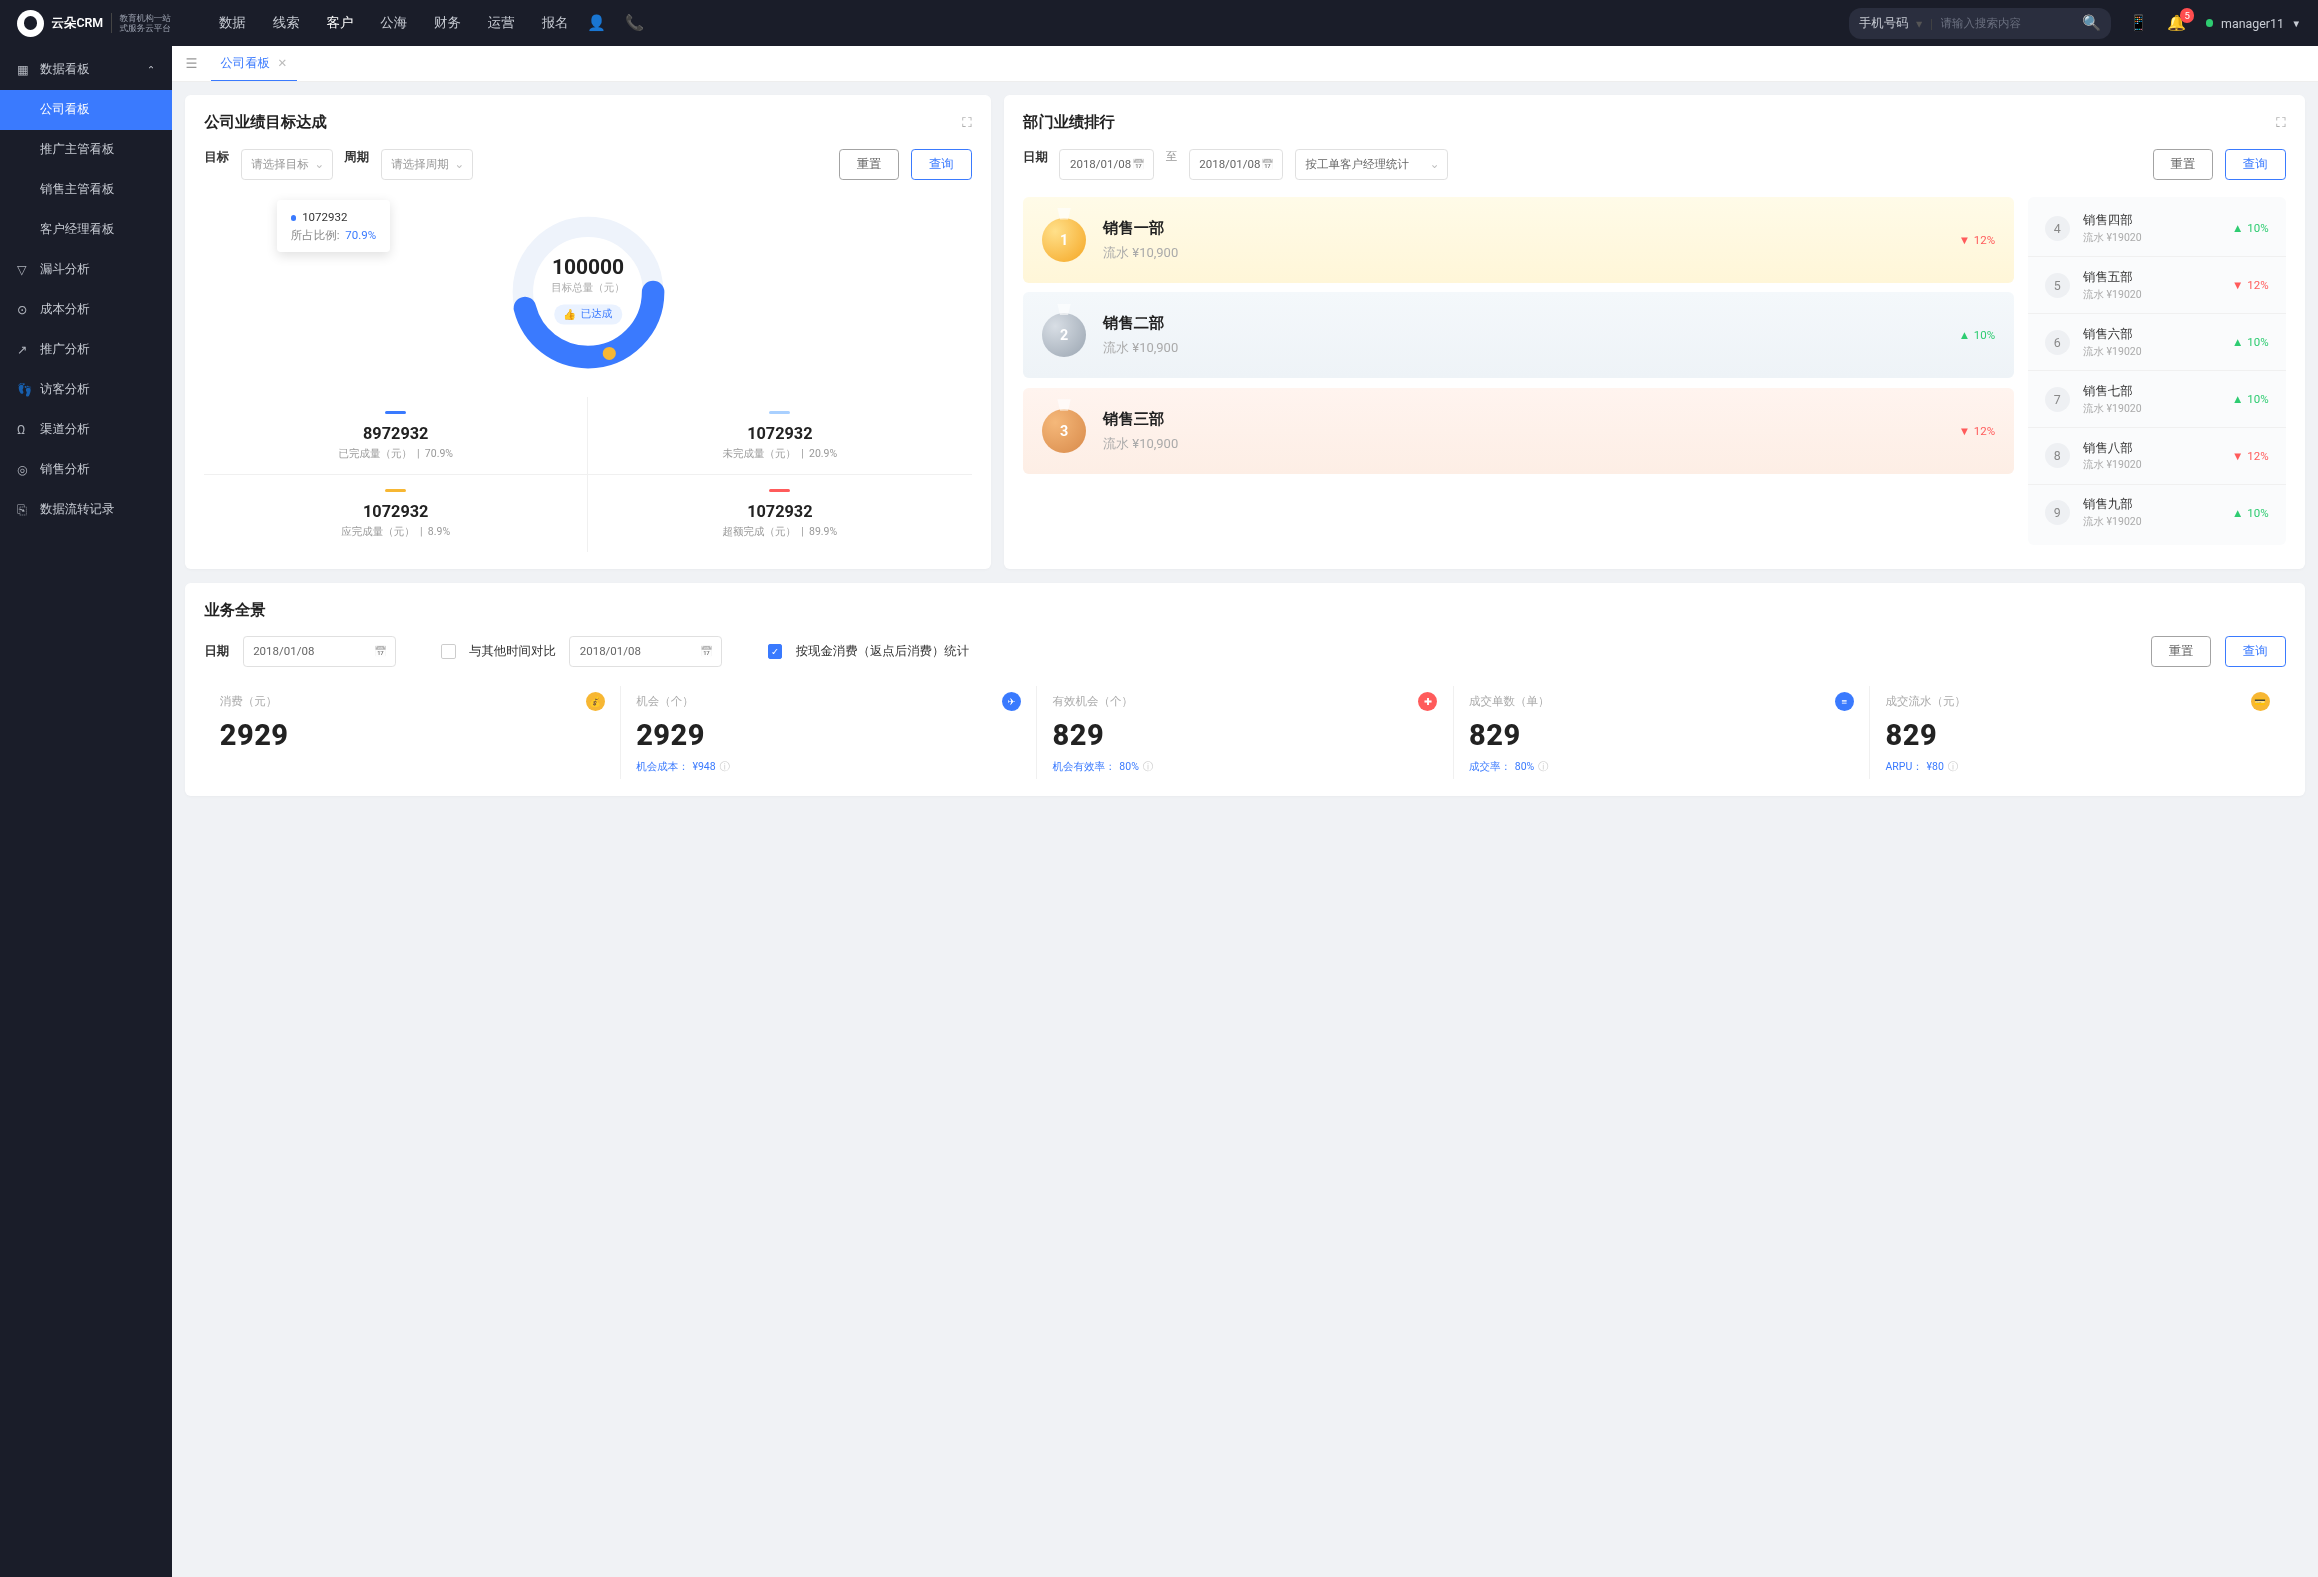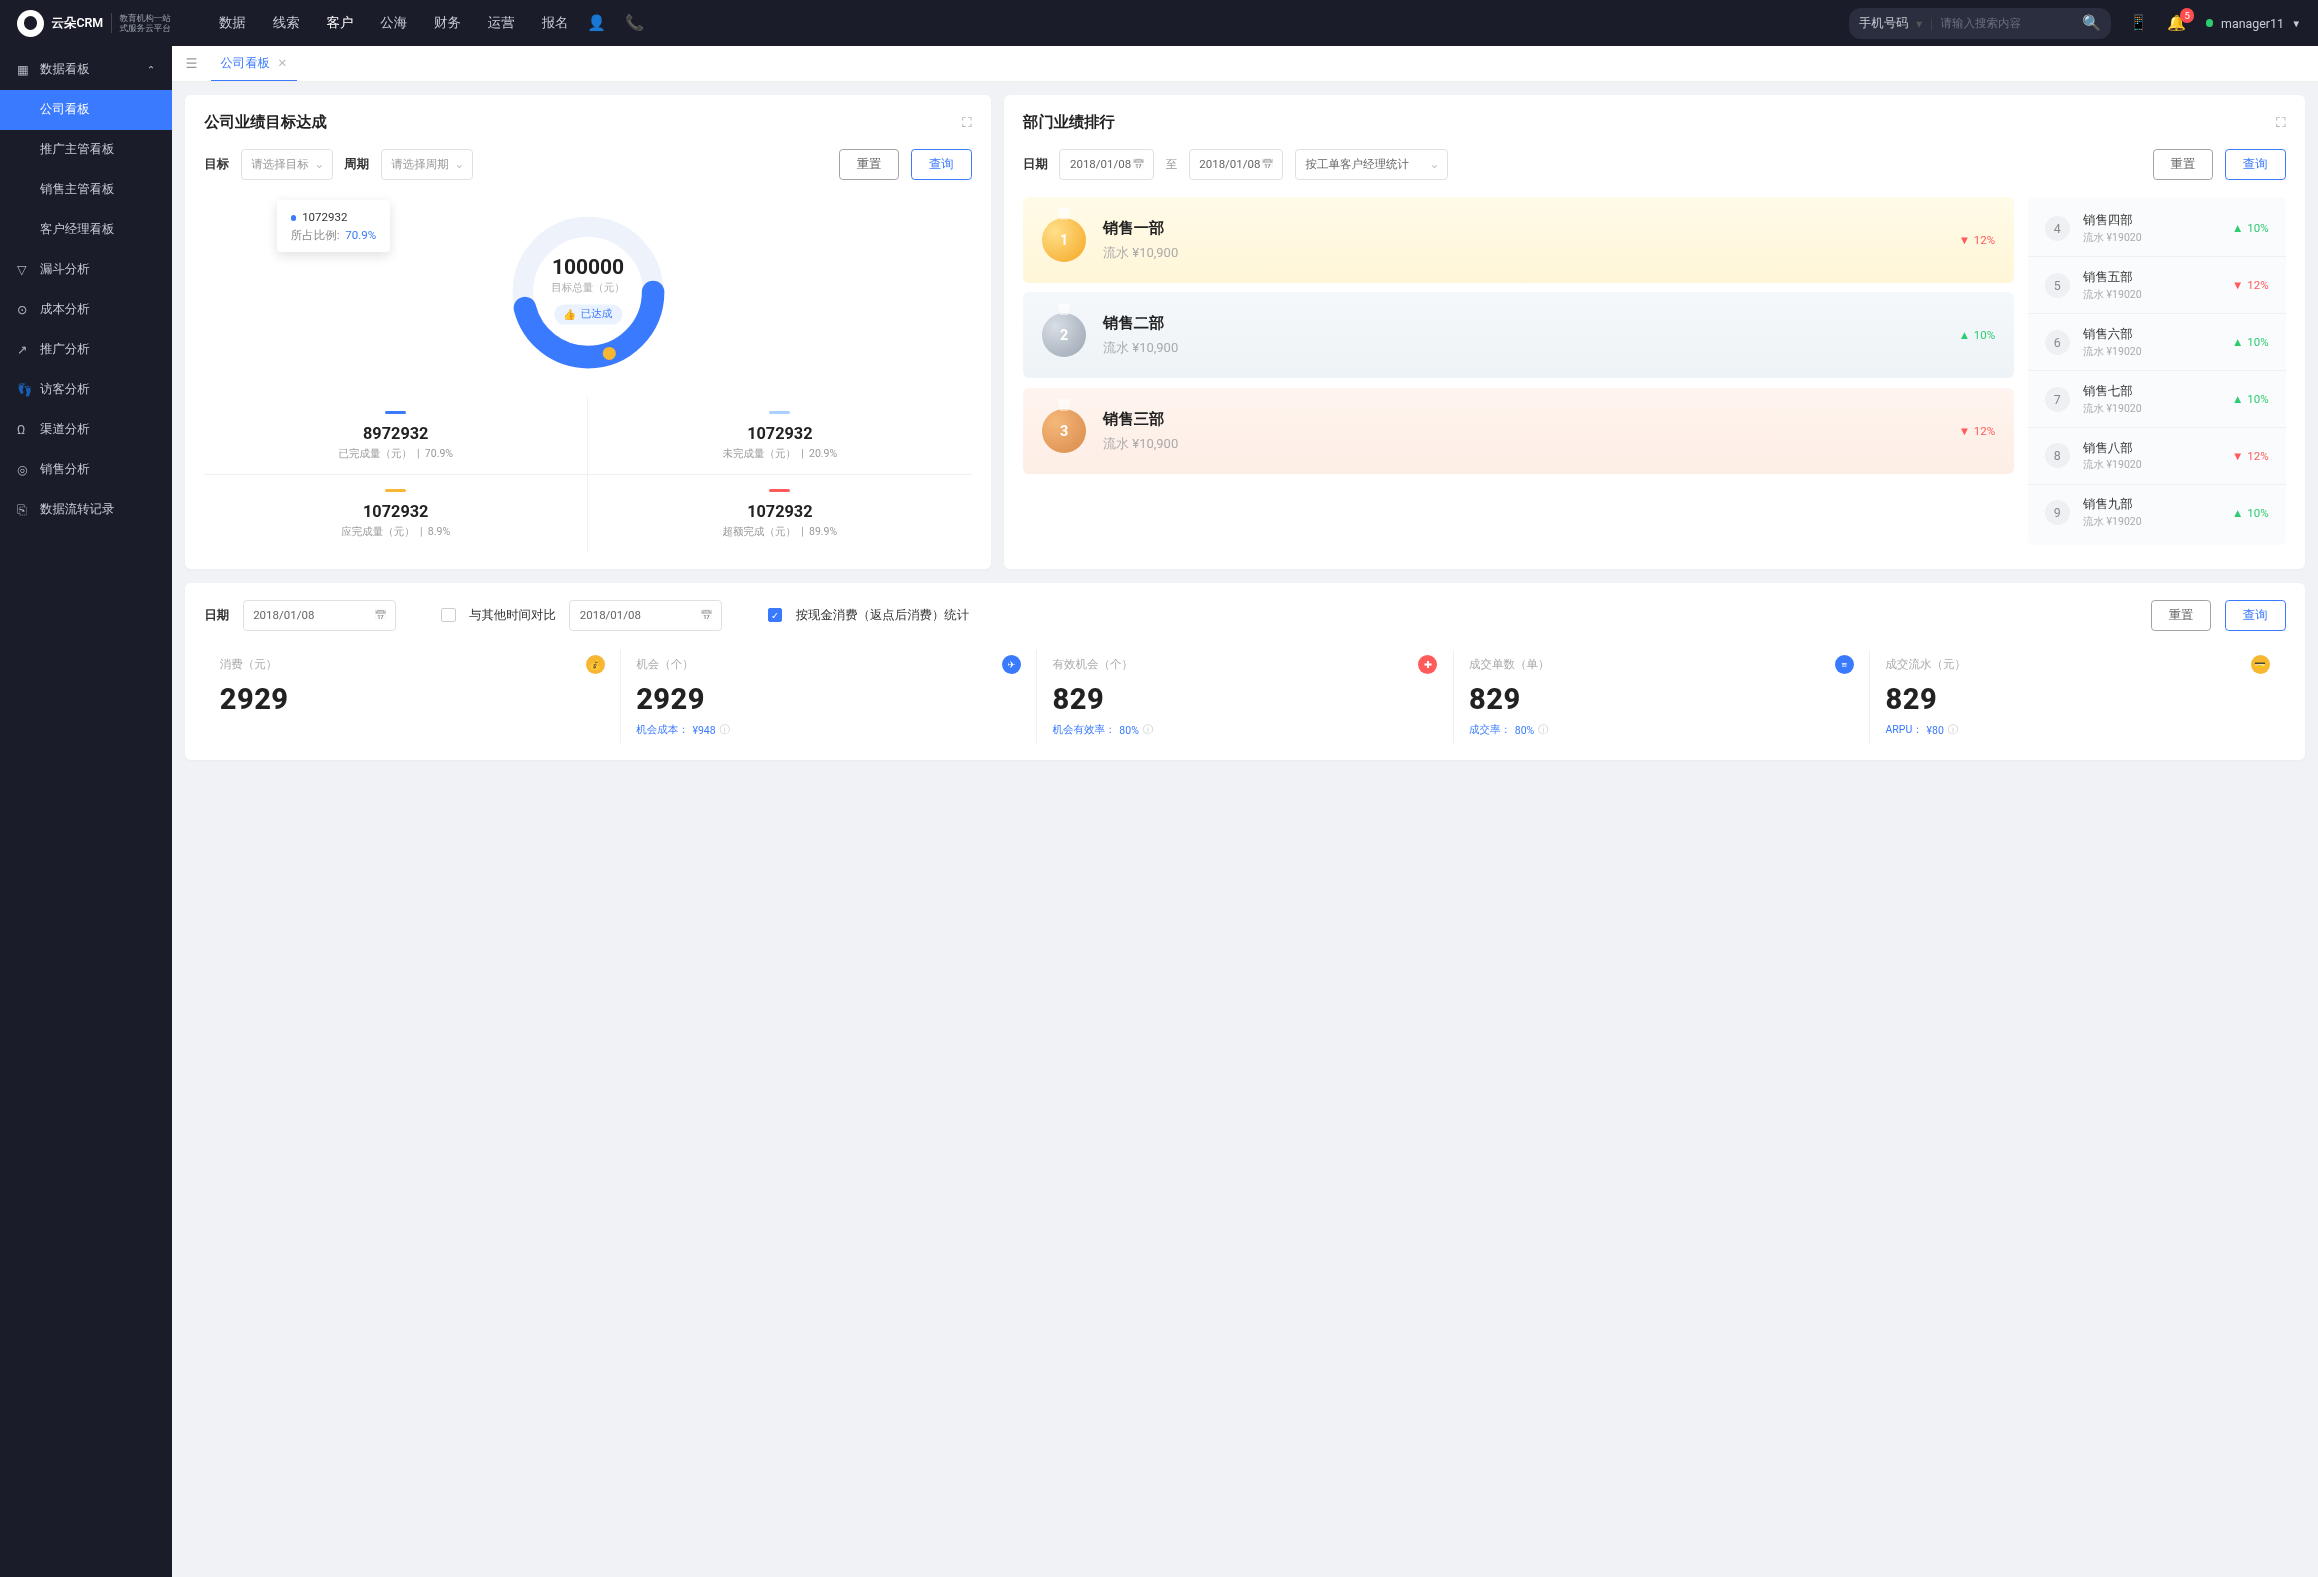--- a/index.html
+++ b/index.html
@@ -32,21 +32,21 @@
 .content{flex:1;padding:0 0 19px 0}
 .tabbar{background:#fff;height:36px;display:flex;align-items:center;padding:0 13.4px;gap:13.4px;border-bottom:1px solid #eee}
 .tab-collapse{color:#999;cursor:pointer;font-size:13.4px}
 .tab{display:flex;align-items:center;gap:7.6px;padding:0 9.6px;height:100%;border-bottom:1.9px solid #3a7afe;color:#3a7afe;font-size:12.4px;cursor:pointer}
 .tab .x{color:#bbb;font-size:11.5px}
 .grid{display:flex;gap:13.4px;padding:13.4px}
 .card{background:#fff;border-radius:5.7px;padding:17px 19px;flex:1;box-shadow:0 1px 2.9px rgba(0,0,0,.03)}
 .card-head{display:flex;align-items:center;justify-content:space-between;margin-bottom:15.3px}
 .card-title{font-size:15.3px;font-weight:600;color:#222}
 .expand-icon{color:#999;cursor:pointer;font-size:13.4px}
-.filter-row{display:flex;align-items:center;gap:11.5px;margin-bottom:17px;flex-wrap:wrap}
+.filter-row{display:flex;gap:11.5px;margin-bottom:17px;flex-wrap:wrap}
 .filter-label{font-size:12.4px;color:#333;font-weight:600}
 .select,.date-input{border:1px solid #e0e0e0;border-radius:3.8px;height:31px;padding:0 23px 0 9.6px;font-size:11.5px;color:#999;background:#fff;cursor:pointer;display:flex;align-items:center;position:relative;min-width:88px}
 .select::after{content:'⌄';position:absolute;right:7.6px;color:#bbb;font-size:11.5px}
 .date-input{color:#666;padding-right:22px}
 .date-input::after{content:'📅';position:absolute;right:7.6px;filter:grayscale(1) opacity(.5);font-size:10.5px}
 .btn{border:1px solid #a3a3a3;background:#fff;border-radius:3.8px;height:31px;padding:0 17px;font-size:12.4px;color:#666;cursor:pointer}
 .btn-primary{border-color:#3a7afe;color:#3a7afe}
 .flex-spacer{flex:1}
 
 .donut-wrap{position:relative;display:flex;justify-content:center;padding:9.6px 0 19px}
@@ -351,20 +351,23 @@
                 </div>
     <div class="rank-pct pct-up"><span>▲</span> 10%</div>
               </div>
             </div>
         </div>
       </div>
     </div>
 
     <div class="grid" style="padding-top:0">
       <div class="card">
+        <div class="card-head">
+          <div class="card-title">业务全景</div>
+        </div>
         <div class="ov-filter">
           <span class="filter-label">日期</span>
           <div class="date-input date-narrow">2018/01/08</div>
           <span style="width:19px"></span>
           <span class="checkbox"></span>
           <span>与其他时间对比</span>
           <div class="date-input date-narrow">2018/01/08</div>
           <span style="width:19px"></span>
           <span class="checkbox checked">✓</span>
           <span>按现金消费（返点后消费）统计</span>

